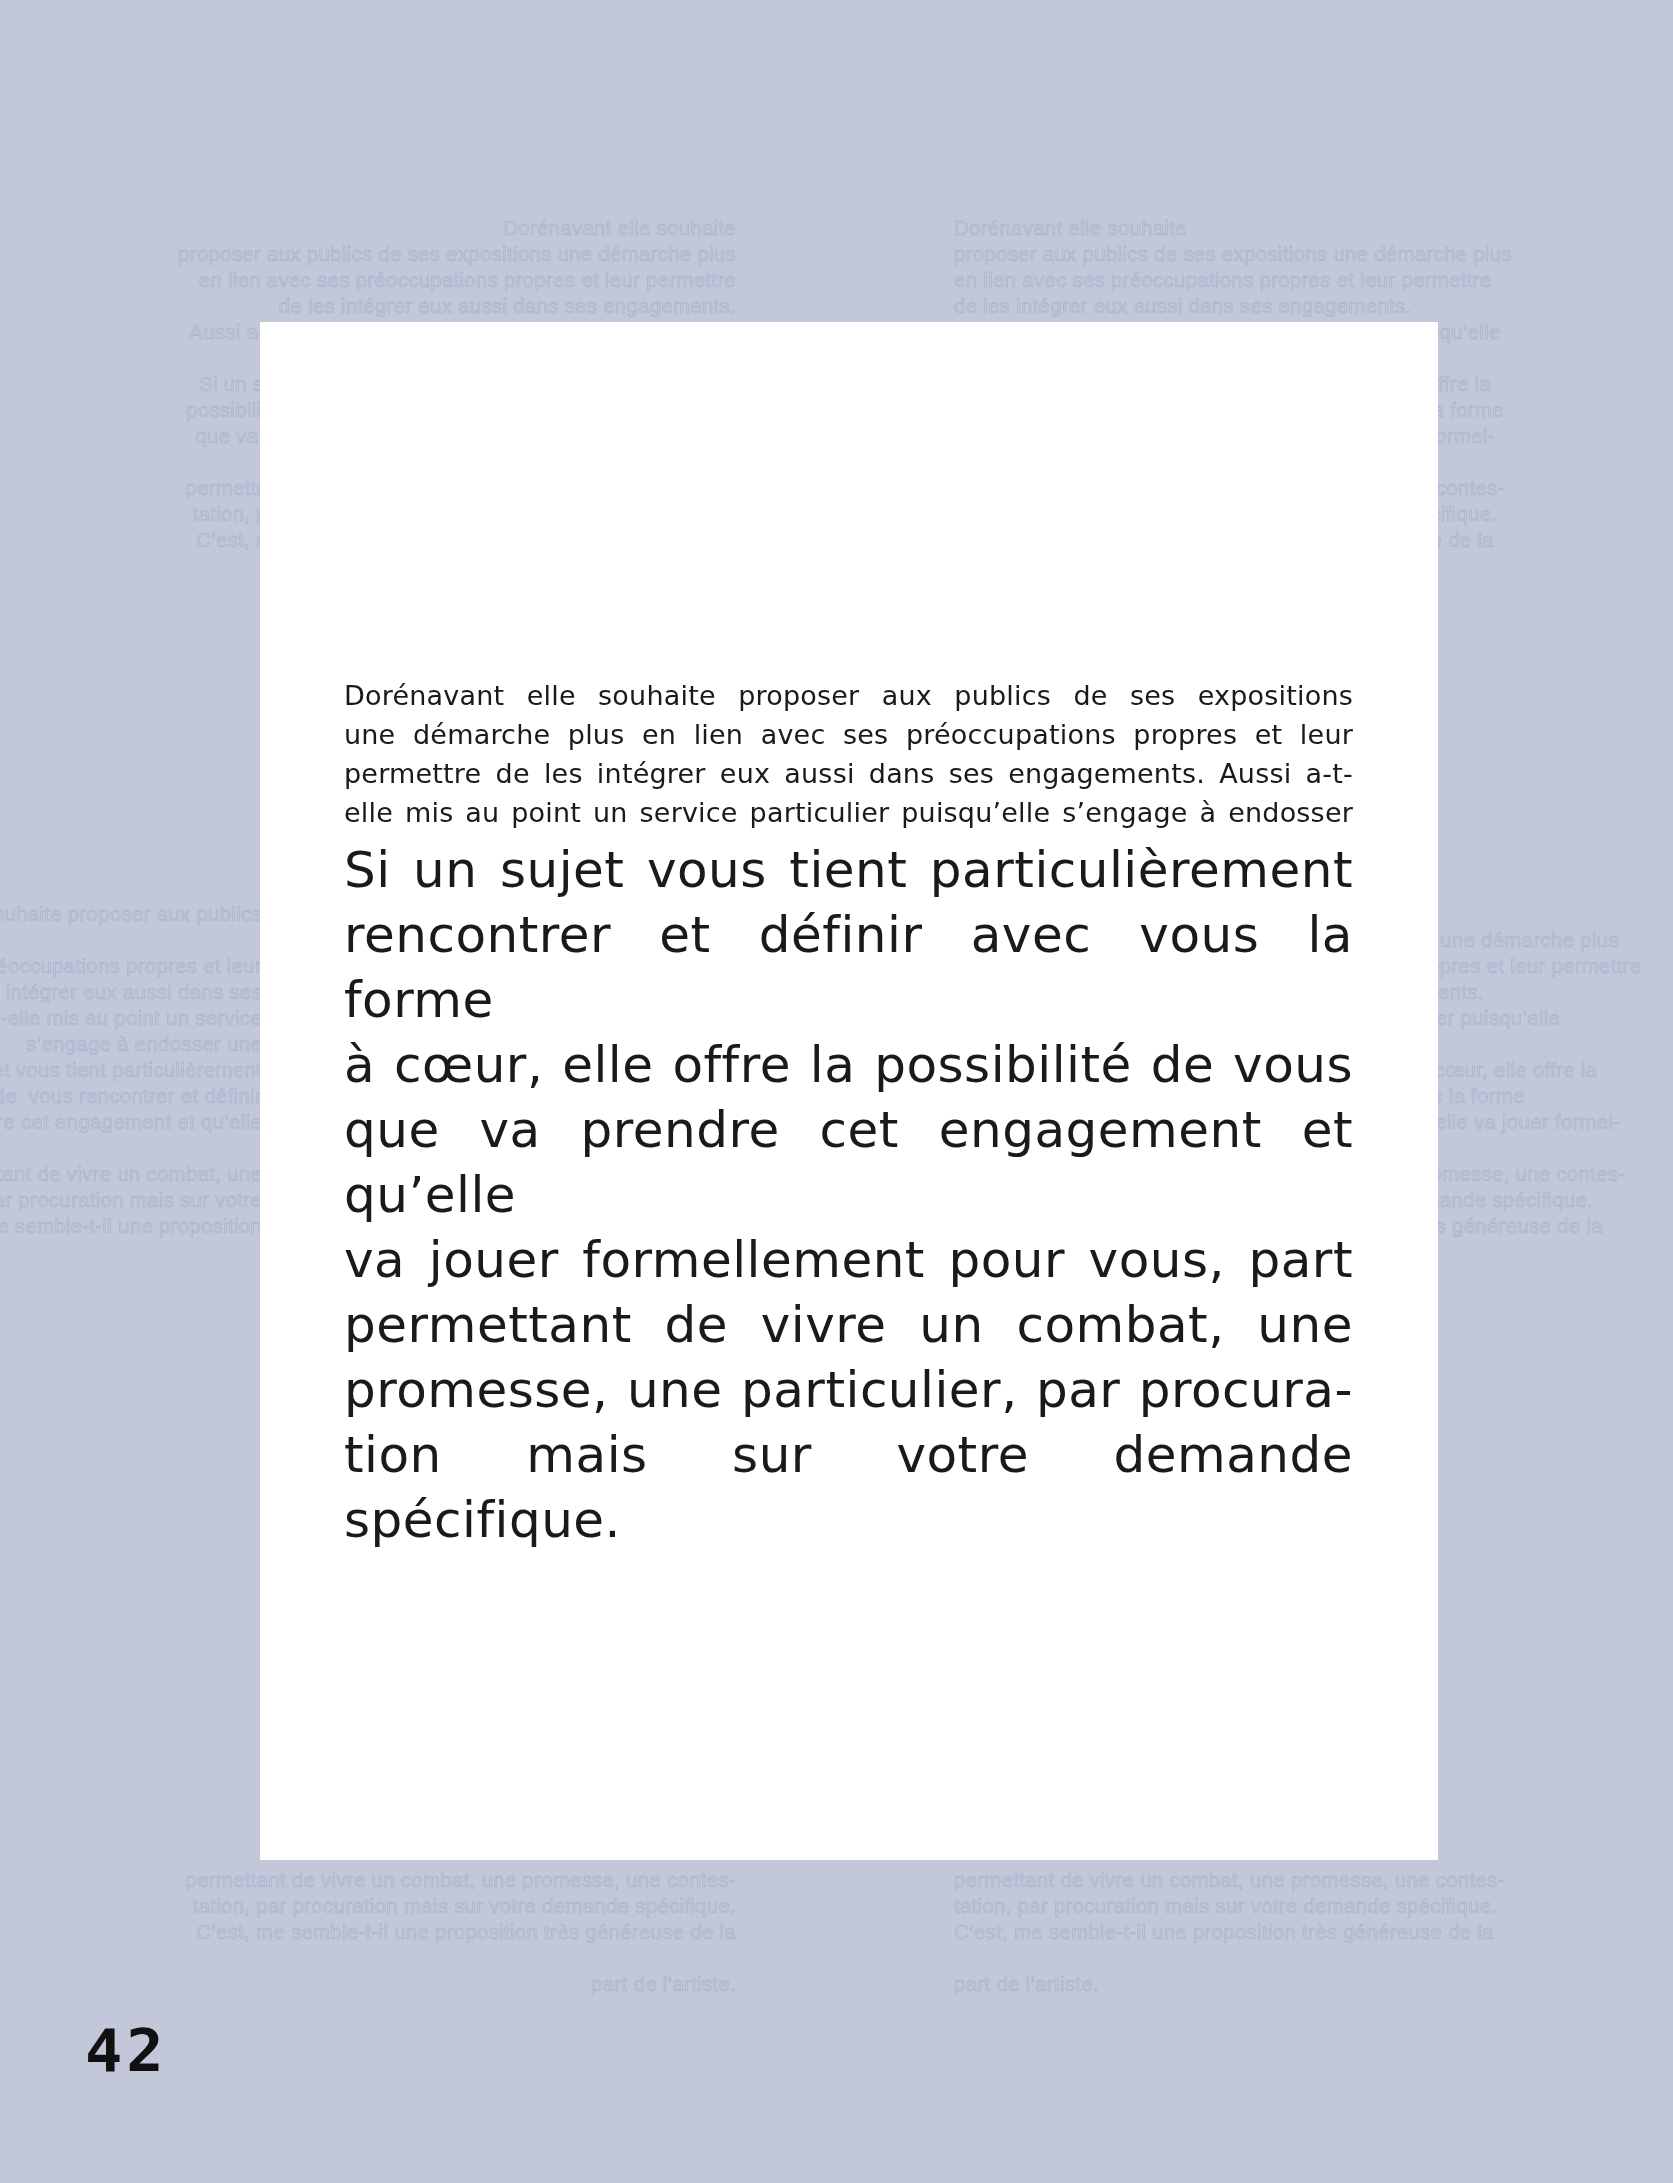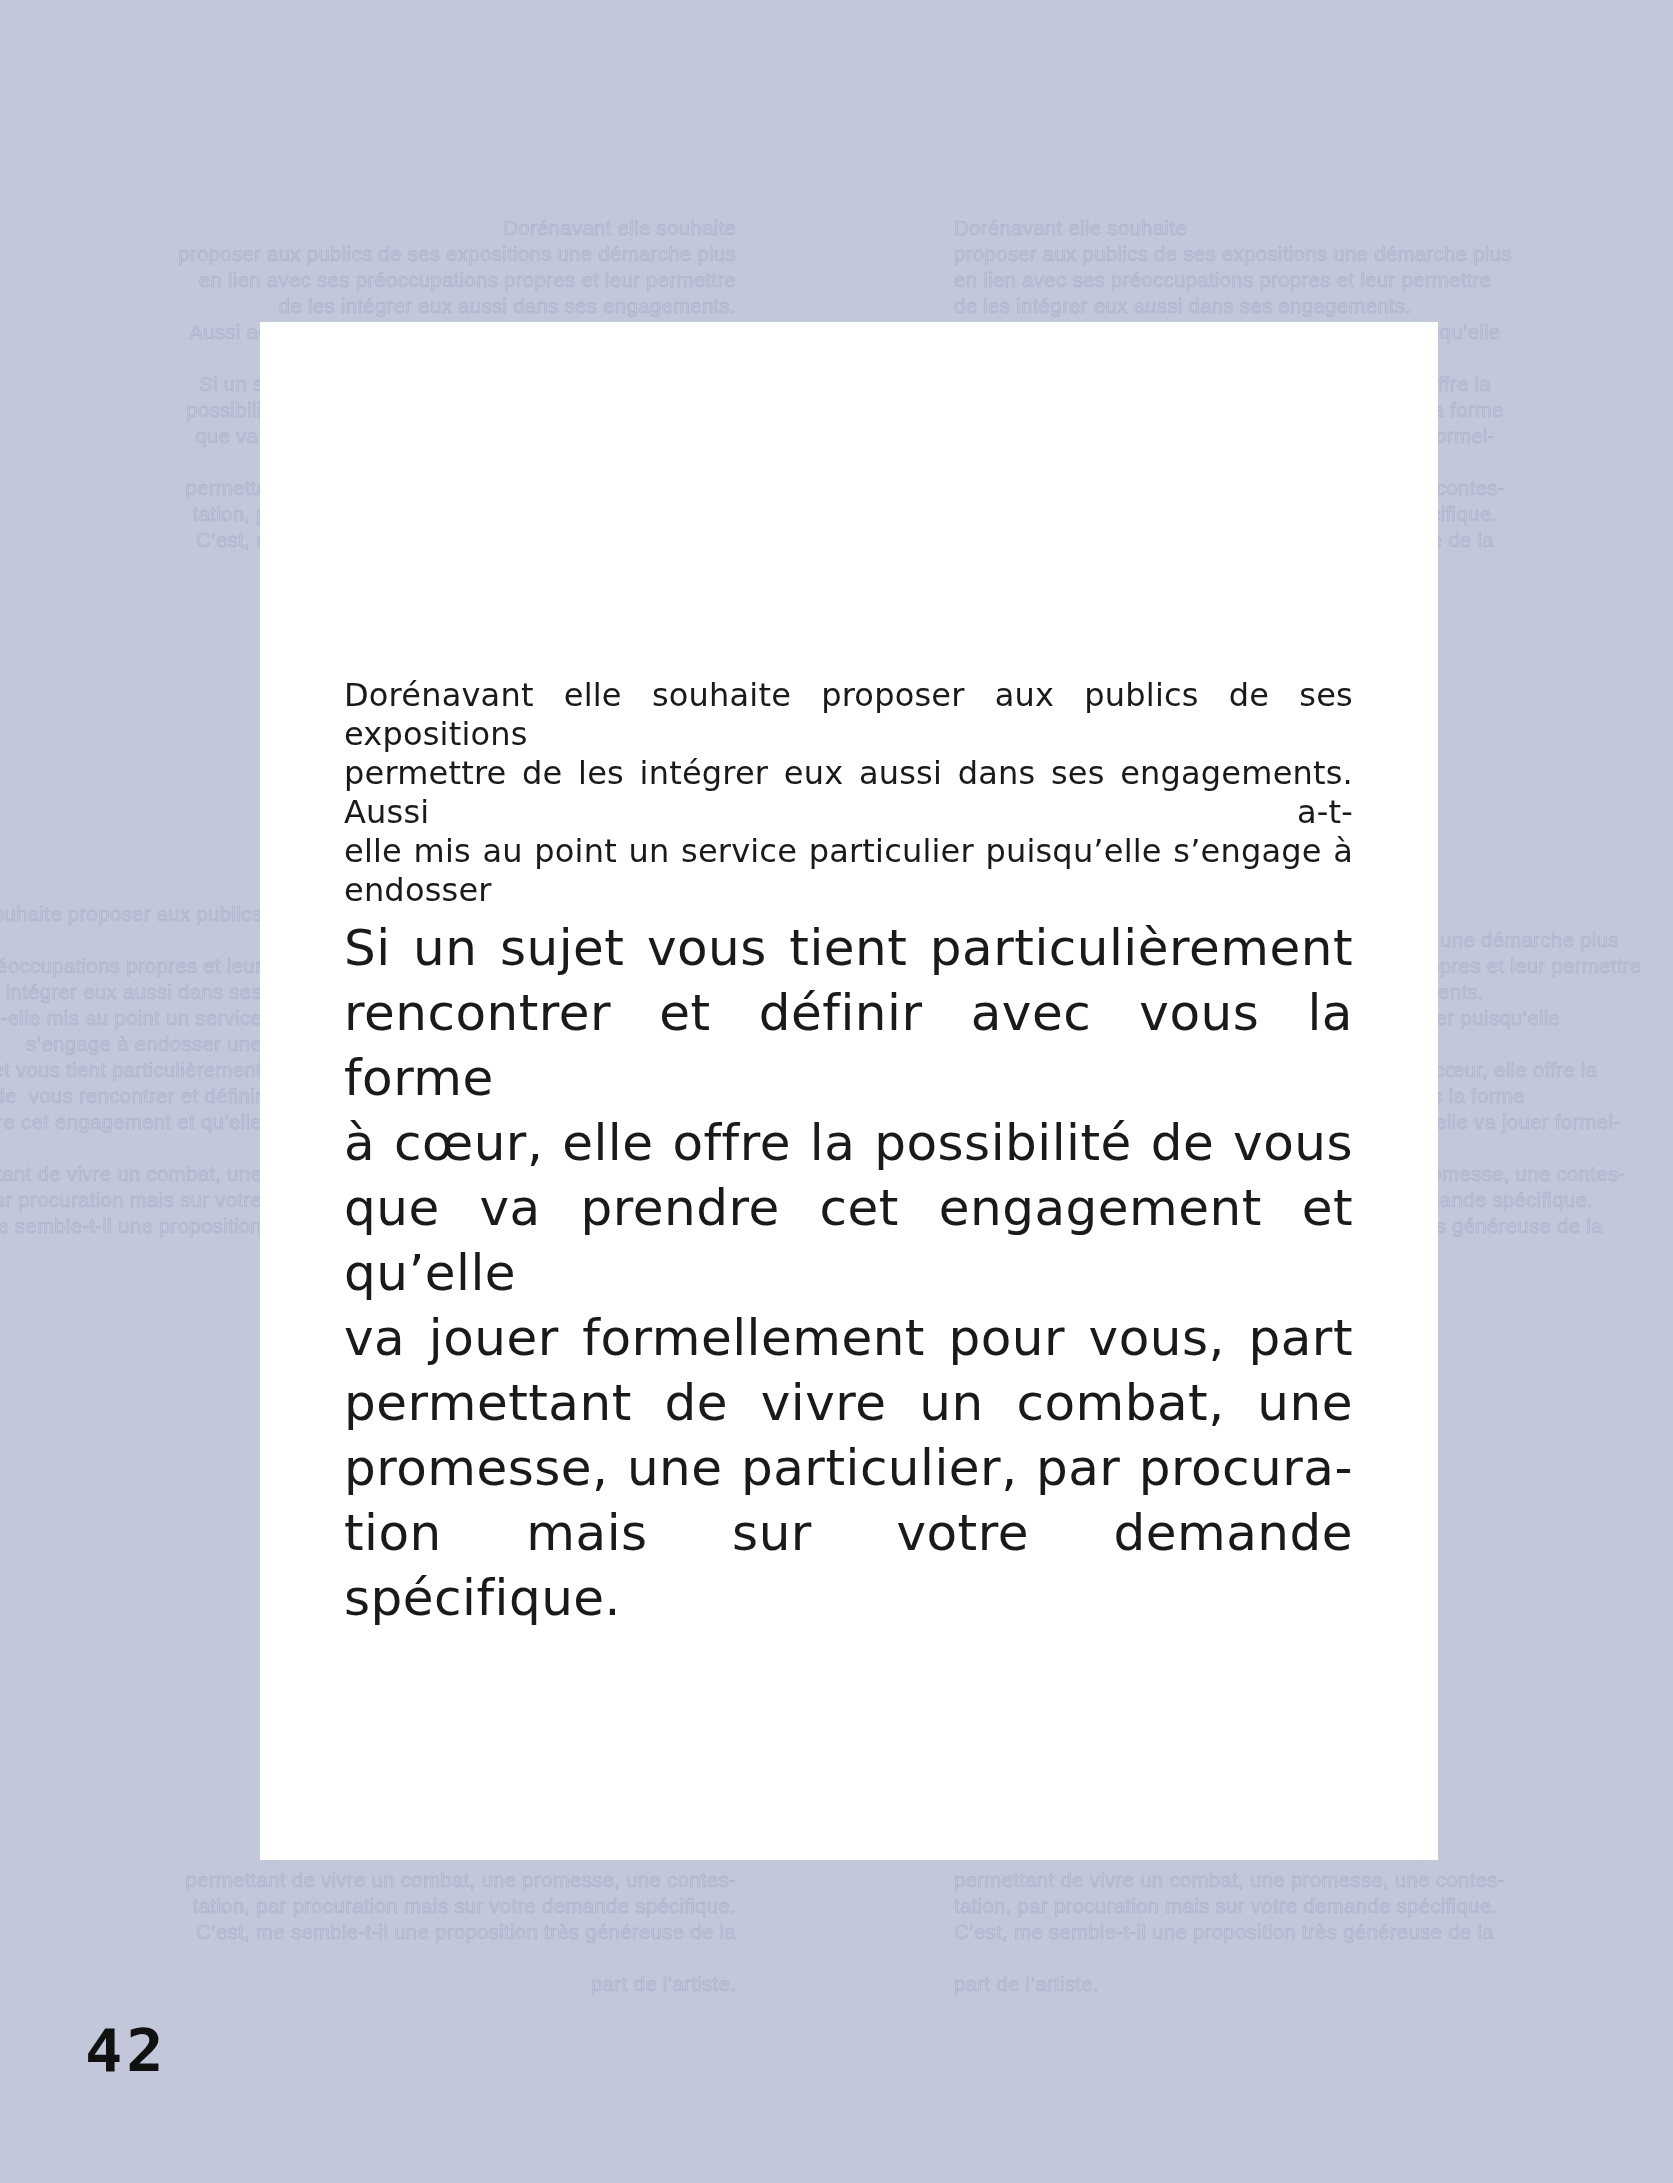--- a/index.html
+++ b/index.html
@@ -24,21 +24,21 @@
   .page {
     position: absolute; left: 260px; top: 322px; width: 1178px; height: 1538px;
     background: #ffffff;
   }
   .body-text {
     position: absolute; left: 344px; top: 676px; width: 1009px;
     color: #1a1a1a;
   }
   .small {
     font-family: "DejaVu Sans", sans-serif;
-    font-size: 32px; line-height: 39px;
+    font-size: 27px; line-height: 39px;
     text-align: justify; text-align-last: left;
     letter-spacing: 0.2px;
     margin: 0;
   }
   .large {
     font-family: "DejaVu Sans", sans-serif;
     font-size: 50px; line-height: 65px;
     text-align: justify; text-align-last: justify;
     margin: 0; margin-top: 5.8px;
     letter-spacing: 0.5px;
@@ -62,20 +62,21 @@
 <div class="ghost right" style="right: 1412px; top: 901px; width: 582px;"><span class="gline">Dorénavant elle souhaite proposer aux publics</span><span class="gline"></span><span class="gline">avec ses préoccupations propres et leur</span><span class="gline">intégrer eux aussi dans ses</span><span class="gline">Aussi a-t-elle mis au point un service</span><span class="gline">s’engage à endosser une</span><span class="gline">Si un sujet vous tient particulièrement</span><span class="gline">possibilité de  vous rencontrer et définir</span><span class="gline">que va prendre cet engagement et qu’elle</span><span class="gline"></span><span class="gline">permettant de vivre un combat, une</span><span class="gline">tation, par procuration mais sur votre</span><span class="gline">C’est, me semble-t-il une proposition</span></div>
 <div class="ghost left" style="left: 1261px; top: 927px;"><span class="gline">de ses expositions une démarche plus</span><span class="gline">préoccupations propres et leur permettre</span><span class="gline">dans ses engagements.</span><span class="gline">un service particulier puisqu’elle</span><span class="gline">cause pour vous.</span><span class="gline">particulièrement à cœur, elle offre la</span><span class="gline">et définir avec vous la forme</span><span class="gline">engagement et qu’elle va jouer formel-</span><span class="gline"></span><span class="gline">un combat, une promesse, une contes-</span><span class="gline">mais sur votre demande spécifique.</span><span class="gline">une proposition très généreuse de la</span></div>
 <div class="ghost right" style="right: 938px; top: 1607px;"><span class="gline">Dorénavant elle souhaite proposer aux publics de</span><span class="gline"></span><span class="gline">avec ses préoccupations propres et leur permettre</span><span class="gline"></span><span class="gline">Aussi a-t-elle mis au point un service particulier</span><span class="gline"></span><span class="gline">Si un sujet vous tient particulièrement à cœur</span><span class="gline">possibilité de  vous rencontrer et définir avec</span><span class="gline">que va prendre cet engagement et qu’elle va</span><span class="gline"></span><span class="gline">permettant de vivre un combat, une promesse, une contes-</span><span class="gline">tation, par procuration mais sur votre demande spécifique.</span><span class="gline">C’est, me semble-t-il une proposition très généreuse de la</span><span class="gline"></span><span class="gline">part de l’artiste.</span></div>
 <div class="ghost left" style="left: 954px; top: 1633px;"><span class="gline">ses expositions une démarche plus</span><span class="gline">propres et leur permettre</span><span class="gline"></span><span class="gline">service particulier puisqu’elle</span><span class="gline"></span><span class="gline">à cœur, elle offre la</span><span class="gline">définir avec vous la forme</span><span class="gline">qu’elle va jouer formel-</span><span class="gline"></span><span class="gline">permettant de vivre un combat, une promesse, une contes-</span><span class="gline">tation, par procuration mais sur votre demande spécifique.</span><span class="gline">C’est, me semble-t-il une proposition très généreuse de la</span><span class="gline"></span><span class="gline">part de l’artiste.</span></div>
 
 <div class="page"></div>
 
 <div class="body-text">
   <div class="small">
     <span class="ln">Dorénavant elle souhaite proposer aux publics de ses expositions</span>
+    <span class="ln">une démarche plus en lien avec ses préoccupations propres et leur</span>
     <span class="ln">permettre de les intégrer eux aussi dans ses engagements. Aussi a-t-</span>
     <span class="ln">elle mis au point un service particulier puisqu’elle s’engage à endosser</span>
   </div>
   <div class="large">
     <span class="ln">Si un sujet vous tient particulièrement</span>
     <span class="ln">rencontrer et définir avec vous la forme</span>
     <span class="ln">à cœur, elle offre la possibilité de  vous</span>
     <span class="ln">que va prendre cet engagement et qu’elle</span>
     <span class="ln">va jouer formellement pour vous, part</span>
     <span class="ln">permettant de vivre un combat, une</span>

